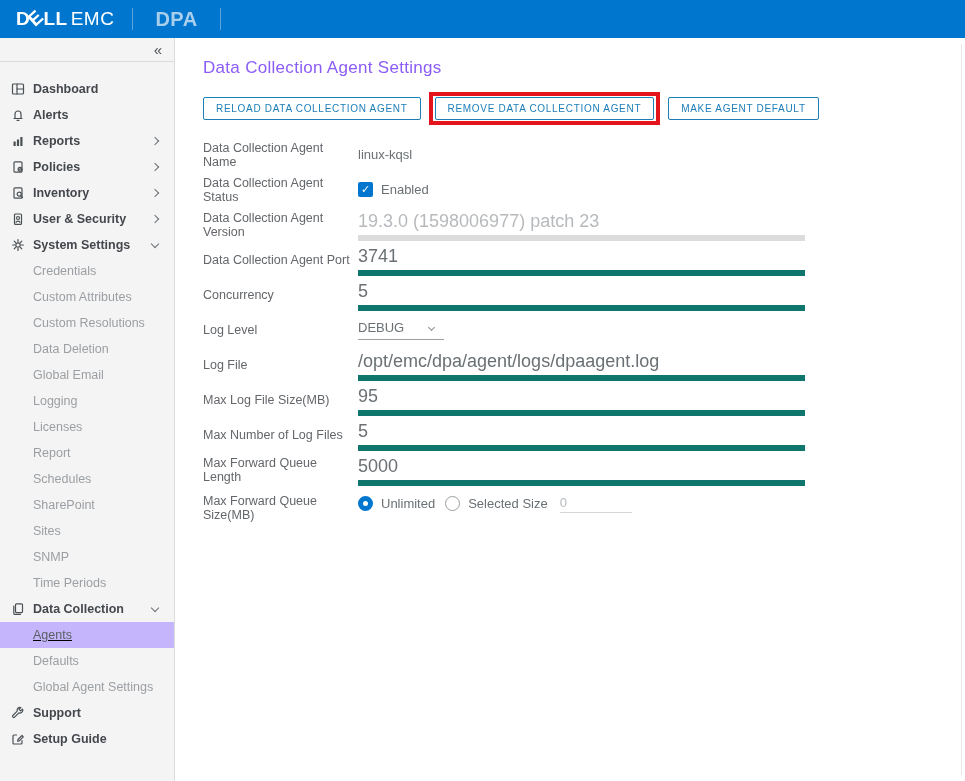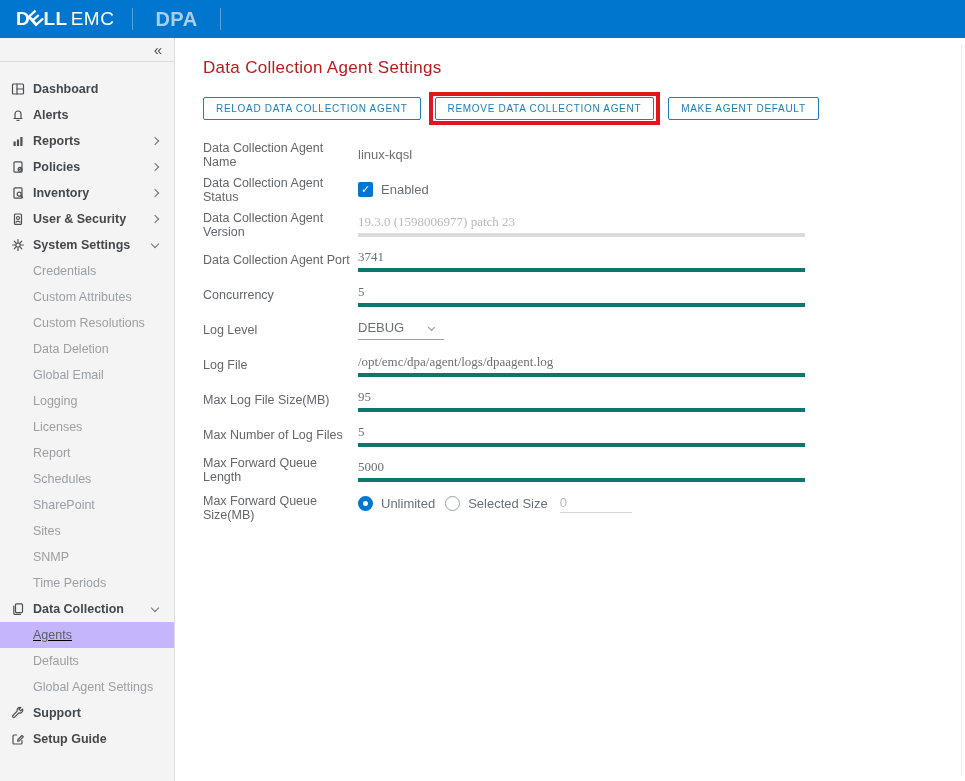--- a/index.html
+++ b/index.html
@@ -36,37 +36,37 @@
   .nav-item.selected .nav-label { color:#5a5f64; }
   .chev { position:absolute; right:16px; width:6px; height:6px;
           border-right:1.5px solid #6a6f74; border-bottom:1.5px solid #6a6f74; }
   .chev.right { transform:rotate(-45deg); }
   .chev.down  { transform:rotate(45deg); top:9px; }
   .nav-icon svg { stroke:#4b5055; fill:none; stroke-width:1.2; stroke-linecap:round; stroke-linejoin:round; }
 
   
   .main { flex:1; background:#fff; padding:20px 30px 0 28px; position:relative; }
   .right-edge { position:absolute; right:3px; top:6px; bottom:6px; width:1px; background:#e8e8e8; }
-  .page-title { font-size:17px; font-weight:400; color:#b91c1c; letter-spacing:0.3px; }
+  .page-title { font-size:17px; font-weight:400; color:#8b5cf6; letter-spacing:0.3px; }
 
   .btn-row { display:flex; align-items:center; margin-top:14px; gap:8px; }
   .btn { background:#fff; border:1px solid #1d7eb8; color:#1d7eb8; border-radius:2px;
          font-family:Liberation Sans, sans-serif; font-size:10px; letter-spacing:0.7px;
          padding:5px 12px; cursor:pointer; white-space:nowrap; }
   .red-box { border:4px solid #e4141c; padding:1px 2px; display:inline-flex; align-items:center; }
 
   .form { margin-top:12px; }
   .form-row { height:35px; display:flex; align-items:center; }
   .form-row.tall { height:auto; align-items:flex-start; padding-top:7px; }
   .form-label { width:155px; flex-shrink:0; font-size:12.5px; color:#63666a; }
   .form-value { width:447px; display:flex; align-items:center; font-size:13px; color:#6a7074; }
   .static-value { font-size:13px; color:#6a7074; }
 
-  .tinput { width:447px; border:none; border-bottom:4px solid #0f766e; background:transparent;
-            font-family:Liberation Serif, serif; font-size:13px; color:#6a7074;
+  .tinput { width:447px; border:none; border-bottom:6px solid #0f766e; background:transparent;
+            font-family:Liberation Sans, sans-serif; font-size:18px; color:#6a7074;
             padding:2px 0 3px 0; outline:none; }
   .tinput:disabled { color:#b7babd; border-bottom-color:#dcdcdc; }
 
   .checkbox { width:15px; height:15px; background:#0076ce; border-radius:2px; color:#fff;
               display:inline-flex; align-items:center; justify-content:center;
               font-size:11px; line-height:1; margin-right:8px; cursor:pointer; }
   .check-label { font-size:13px; color:#6a7074; }
 
   .select { width:86px; border-bottom:1px solid #9aa0a4; display:flex; align-items:center;
             justify-content:space-between; padding:0 4px 4px 0; cursor:pointer; }

